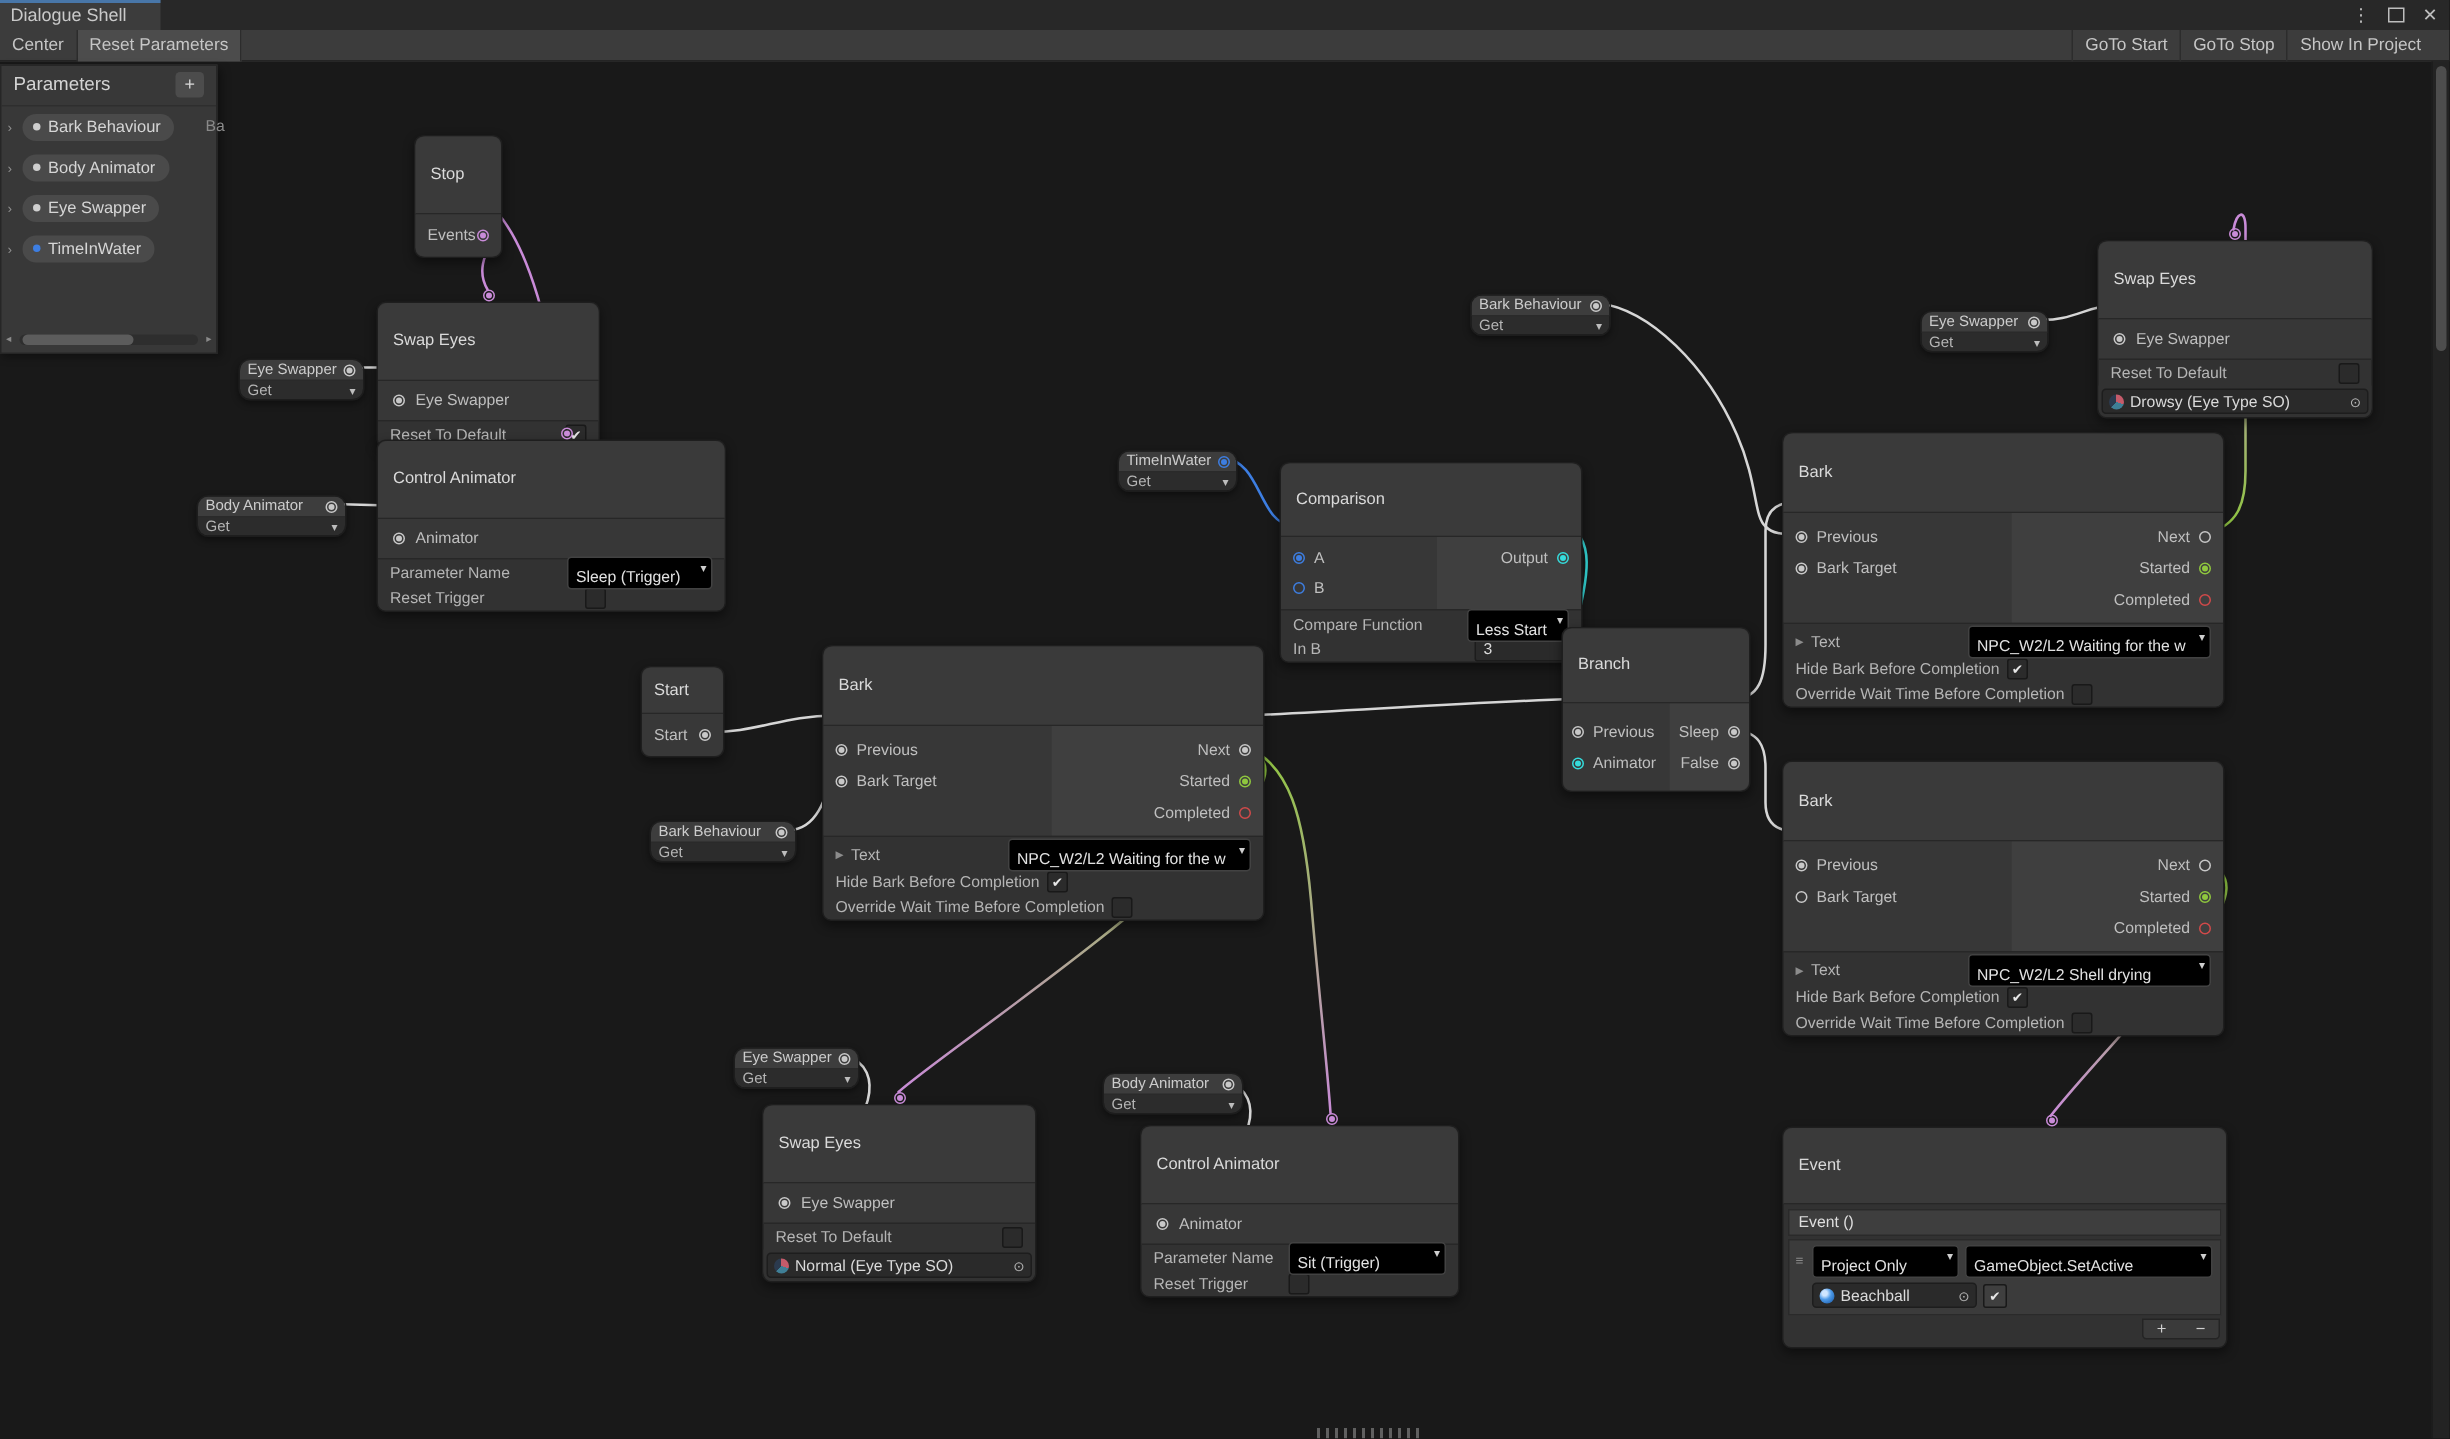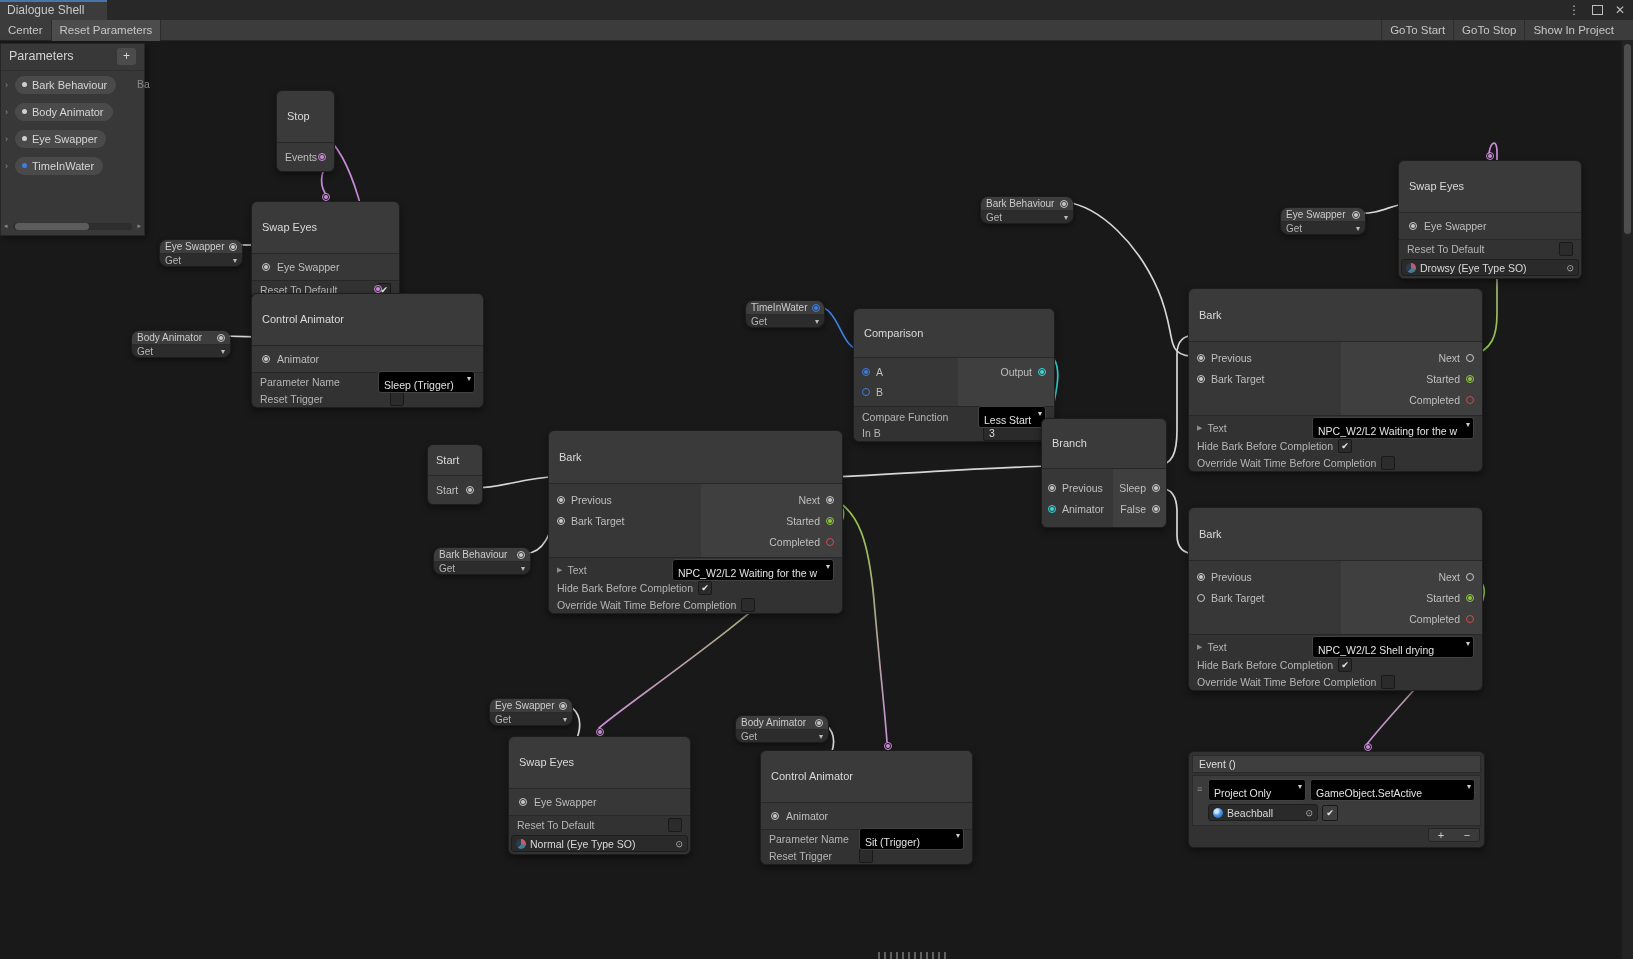--- a/index.html
+++ b/index.html
@@ -497,20 +497,21 @@
     <span>Reset Trigger</span>
     <span class="spacer"></span>
     <span style="width:105px;display:flex">
         <span class="cb"><span>✔</span></span>
       </span>
   </div>
 </div>
 
 <div class="node" style="left:1188px;top:751px;width:297px;padding-bottom:3px">
   <span class="vport" style="left:175px"></span>
+  <div class="nhead" style="height:30px;line-height:30px">Event</div>
   <div class="evsub">Event ()</div>
   <div class="evbox">
     <span class="evdrag">≡</span>
     <div class="evrow">
       <span class="ddv" style="width:76px"><span>Project Only</span><span class="dar">▾</span></span>
       <span class="ddv" style="flex:1"><span>GameObject.SetActive</span><span class="dar">▾</span></span>
     </div>
     <div class="evrow" style="margin-bottom:0">
       <span class="objf" style="width:100px">
         <span class="oicon ball"></span>

